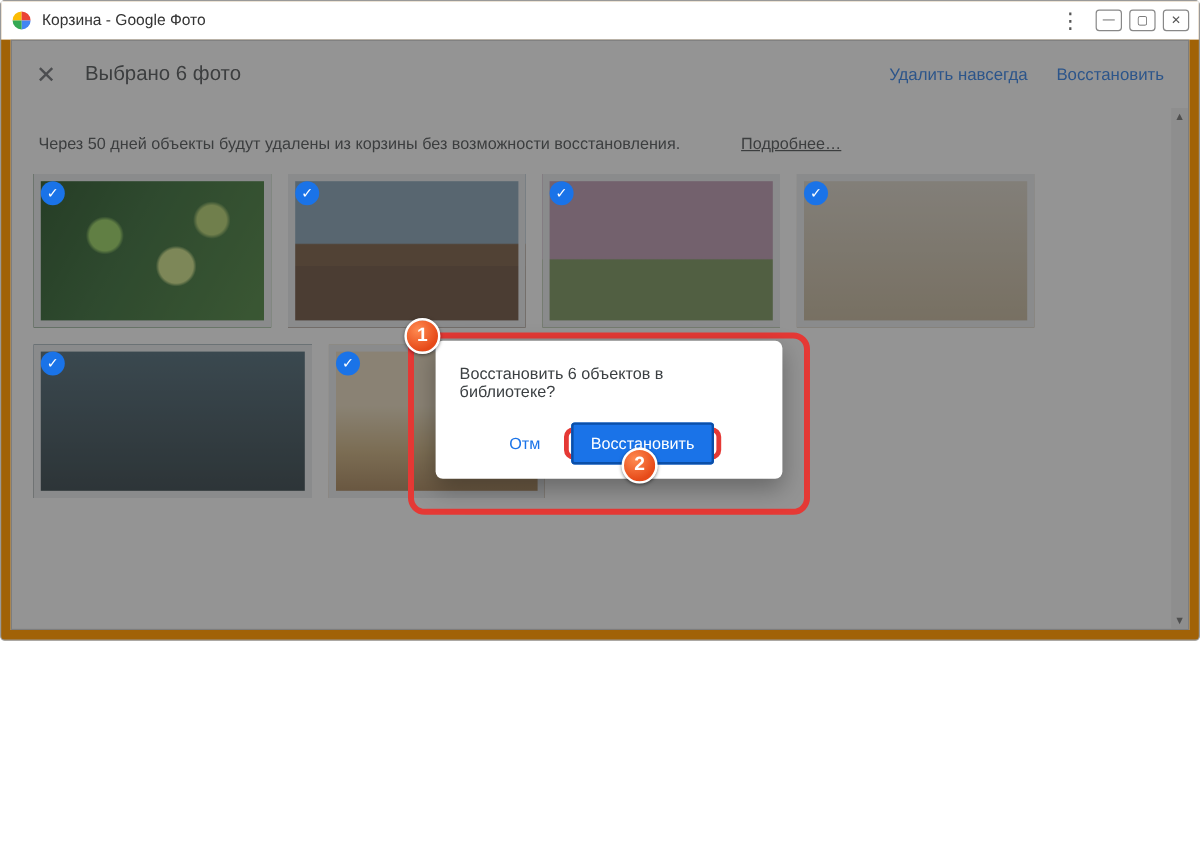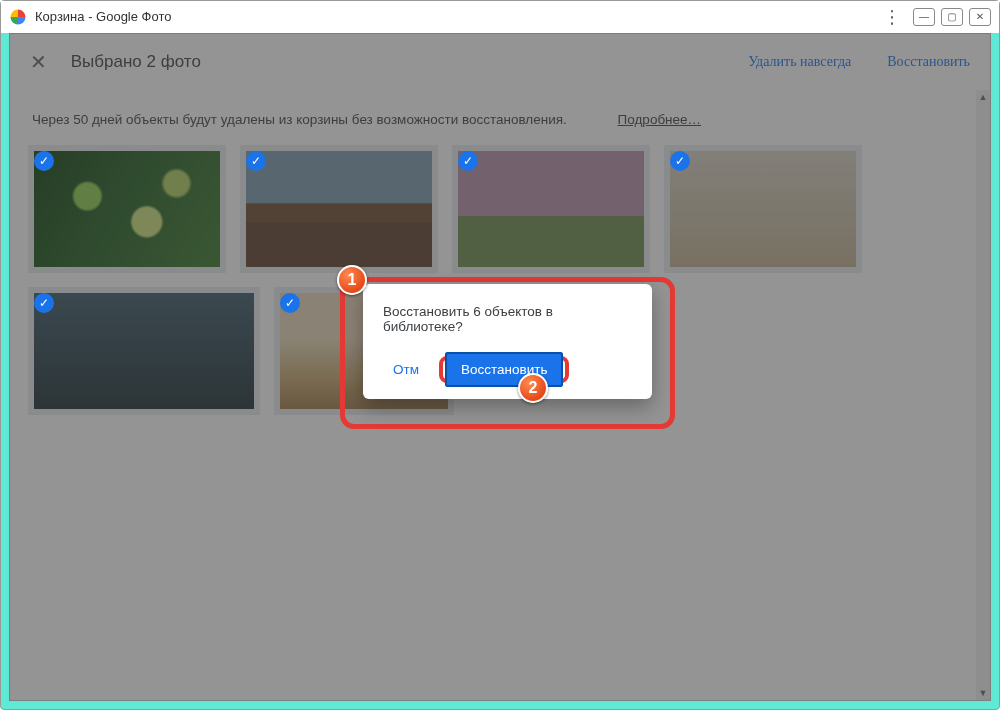--- a/index.html
+++ b/index.html
@@ -6,25 +6,25 @@
 body {
   font-family: Arial, sans-serif;
   background: #fff;
   width: 1000px;
   height: 710px;
   overflow: hidden;
   position: relative;
 }
 .window-frame {
   width: 1000px;
-  height: 710px;
+  height: 534px;
   border: 1px solid #999;
   border-radius: 4px;
   position: relative;
-  background: #5eead4;
+  background: #a16207;
 }
 .title-bar {
   height: 32px;
   display: flex;
   align-items: center;
   padding: 0 8px;
   background: #fff;
   border-bottom: 1px solid transparent;
 }
 .title-bar .app-icon {
@@ -69,23 +69,22 @@
   font-size: 20px;
   color: #5f6368;
   margin-right: 24px;
   cursor: pointer;
 }
 .sel-title { font-size: 17px; flex: 1; }
 .bar-action {
   color: #1a73e8;
   font-size: 14px;
   font-weight: 500;
-  margin-left: 36px;
-  cursor: pointer;
-  font-family: Liberation Serif, serif;
+  margin-left: 24px;
+  cursor: pointer;
 }
 .content {
   position: absolute;
   top: 56px; left: 0; right: 0; bottom: 0;
   padding: 12px 18px;
   overflow-y: auto;
 }
 .notice {
   font-size: 13.5px;
   color: #3c4043;
@@ -149,21 +148,21 @@
   right: 18px;
   background: #fff;
   border-radius: 6px;
   box-shadow: 0 8px 20px rgba(0,0,0,0.3);
   padding: 20px 20px 14px;
   font-size: 13.5px;
   color: #3c4043;
 }
 .dialog-msg { margin-bottom: 20px; }
 .dialog-actions {
-  display: flex; justify-content: flex-start; align-items: center; gap: 10px;
+  display: flex; justify-content: center; align-items: center; gap: 10px;
 }
 .btn-cancel {
   color: #1a73e8;
   font-weight: 500;
   padding: 8px 10px;
   cursor: pointer;
 }
 .btn-restore-wrap {
   border: 4px solid #e53935;
   border-radius: 8px;
@@ -222,21 +221,21 @@
     <div class="win-controls">
       <div class="win-btn">—</div>
       <div class="win-btn">▢</div>
       <div class="win-btn">✕</div>
     </div>
   </div>
 
   <div class="app-body">
     <div class="selection-bar">
       <span class="close-x">✕</span>
-      <span class="sel-title">Выбрано 2 фото</span>
+      <span class="sel-title">Выбрано 6 фото</span>
       <span class="bar-action">Удалить навсегда</span>
       <span class="bar-action">Восстановить</span>
     </div>
 
     <div class="content">
       <div class="notice">
         <span>Через 50 дней объекты будут удалены из корзины без возможности восстановления. </span><span class="more">Подробнее…</span>
       </div>
       <div class="grid">
         <div class="thumb img-bokeh">

